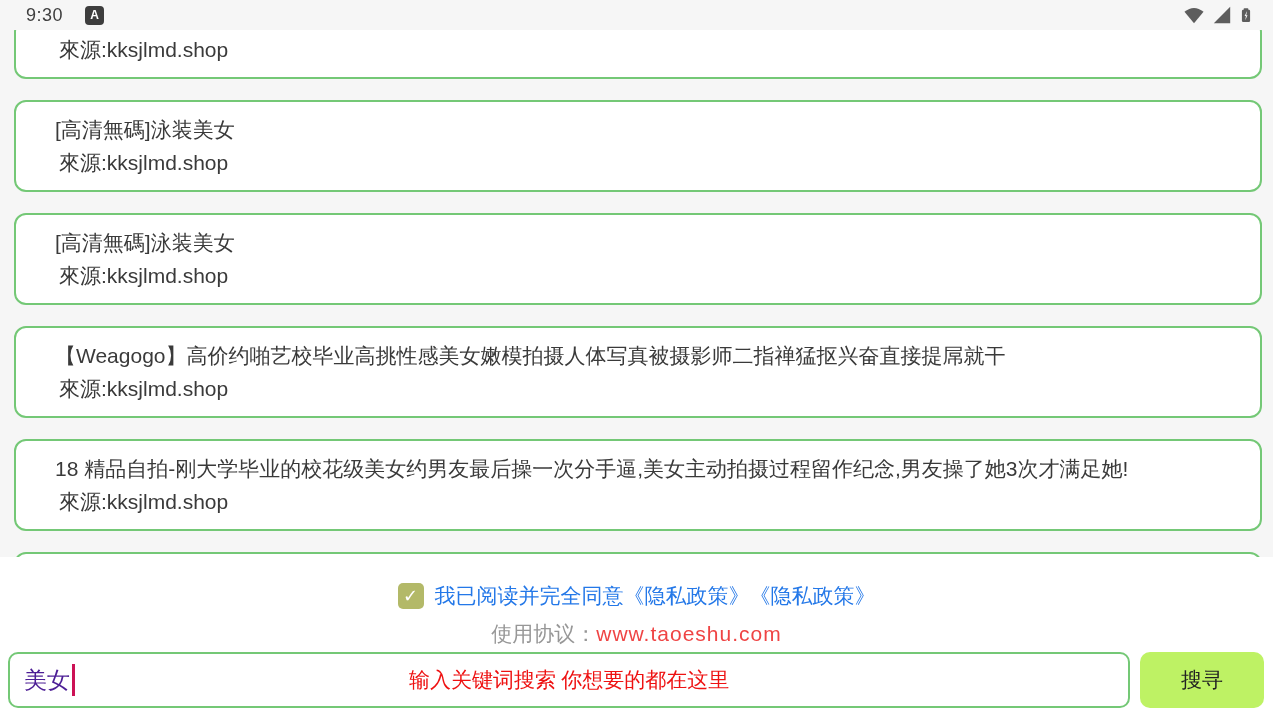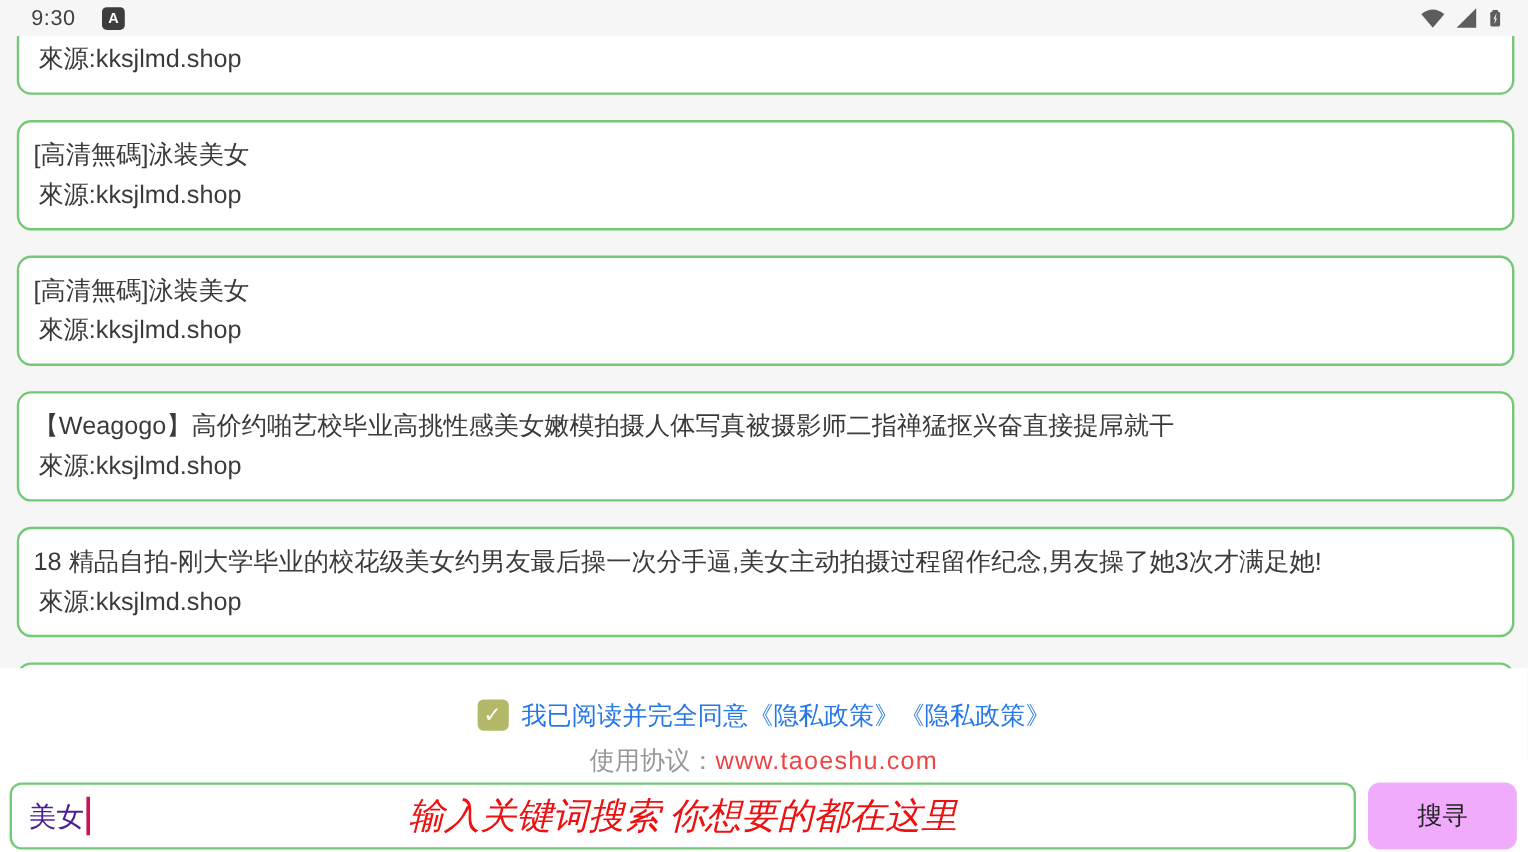--- a/index.html
+++ b/index.html
@@ -9,40 +9,40 @@
   
   .status-bar{position:absolute;top:0;left:0;right:0;height:30px;display:flex;align-items:center;padding:0 14px;box-sizing:border-box;color:#3f3f3f;}
   .sb-time{font-size:18px;letter-spacing:.5px;margin-left:12px;}
   .sb-badge{margin-left:22px;width:19px;height:19px;background:#3d3d3d;border-radius:4px;color:#fff;font-size:12px;font-weight:bold;display:flex;align-items:center;justify-content:center;}
   .sb-right{margin-left:auto;display:flex;align-items:center;gap:7px;margin-right:6px;}
   .sb-right svg{display:block;}
 
   
   .list{position:absolute;top:30px;left:0;right:0;height:527px;overflow:hidden;}
   .card{background:#ffffff;border:2px solid #74c876;border-radius:12px;margin:0 11px 21px 14px;padding:11px 12px;box-sizing:border-box;}
-  .card-title,.card-source{font-size:21px;line-height:33px;color:#3a3a3a;white-space:nowrap;overflow:hidden;}
+  .card-title,.card-source{font-size:21px;line-height:33px;color:#3a3a3a;white-space:nowrap;overflow:hidden;margin-left:27px;}
   .card-source{padding-left:4px;}
   .card-first{margin-top:-10px;}
 
   
   .footer{position:absolute;left:0;right:0;bottom:0;height:153px;background:#ffffff;}
   .agree-row{margin-top:25px;display:flex;align-items:center;justify-content:center;gap:11px;}
   .checkbox{width:26px;height:26px;background:#b3b968;border-radius:5px;display:flex;align-items:center;justify-content:center;cursor:pointer;}
   .checkbox span{color:#fff;font-size:18px;font-weight:bold;line-height:1;}
   .agree-text{font-size:21px;color:#2478e8;display:flex;gap:0;}
   .agree-text .link{cursor:pointer;}
   .site-row{margin-top:10px;text-align:center;font-size:21px;color:#979797;}
   .site-row .url{color:#ef4444;letter-spacing:1px;}
 
   .search-row{position:absolute;left:0;right:0;bottom:2px;height:56px;}
   .search-input{position:absolute;left:8px;width:1122px;height:56px;box-sizing:border-box;background:#fff;border:2px solid #74c876;border-radius:10px;display:flex;align-items:center;padding:0 14px;cursor:text;}
   .search-value{font-size:23px;color:#4c1d95;}
   .caret{width:3px;height:32px;background:#cc1155;margin-left:2px;}
-  .search-hint{position:absolute;left:0;right:0;text-align:center;font-size:30px;color:#ee1111;font-style:italic;font-family:cursive,"Liberation Serif",serif;pointer-events:none;}
-  .search-btn{position:absolute;left:1140px;width:124px;height:56px;background:#f0abfc;border:none;border-radius:10px;font-size:21px;color:#222;font-family:inherit;cursor:pointer;}
+  .search-hint{position:absolute;left:0;right:0;text-align:center;font-size:21px;color:#ee1111;font-family:cursive,"Liberation Serif",serif;pointer-events:none;}
+  .search-btn{position:absolute;left:1140px;width:124px;height:56px;background:#bef264;border:none;border-radius:10px;font-size:21px;color:#222;font-family:inherit;cursor:pointer;}
 </style>
 </head>
 <body>
 
 <div class="screen">
 
   <div class="status-bar">
     <span class="sb-time">9:30</span>
     <span class="sb-badge">A</span>
     <span class="sb-right">

